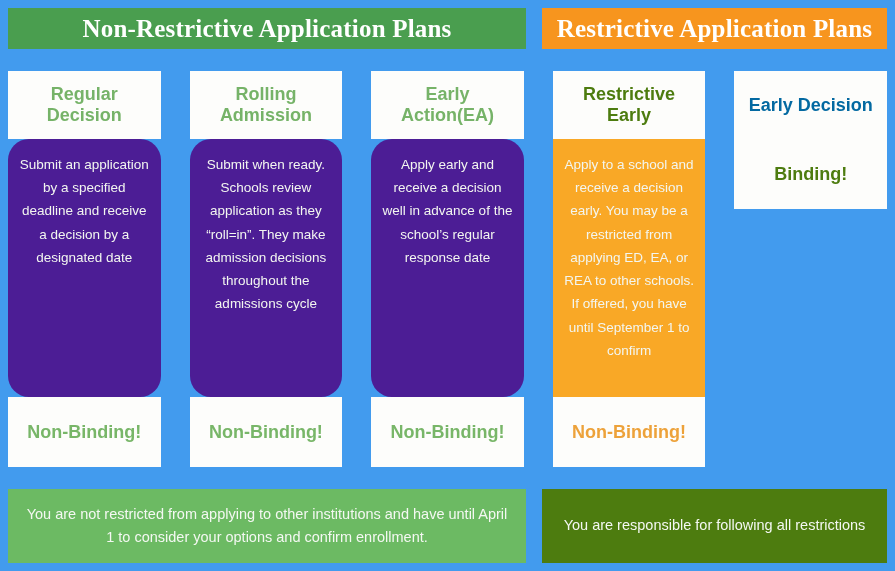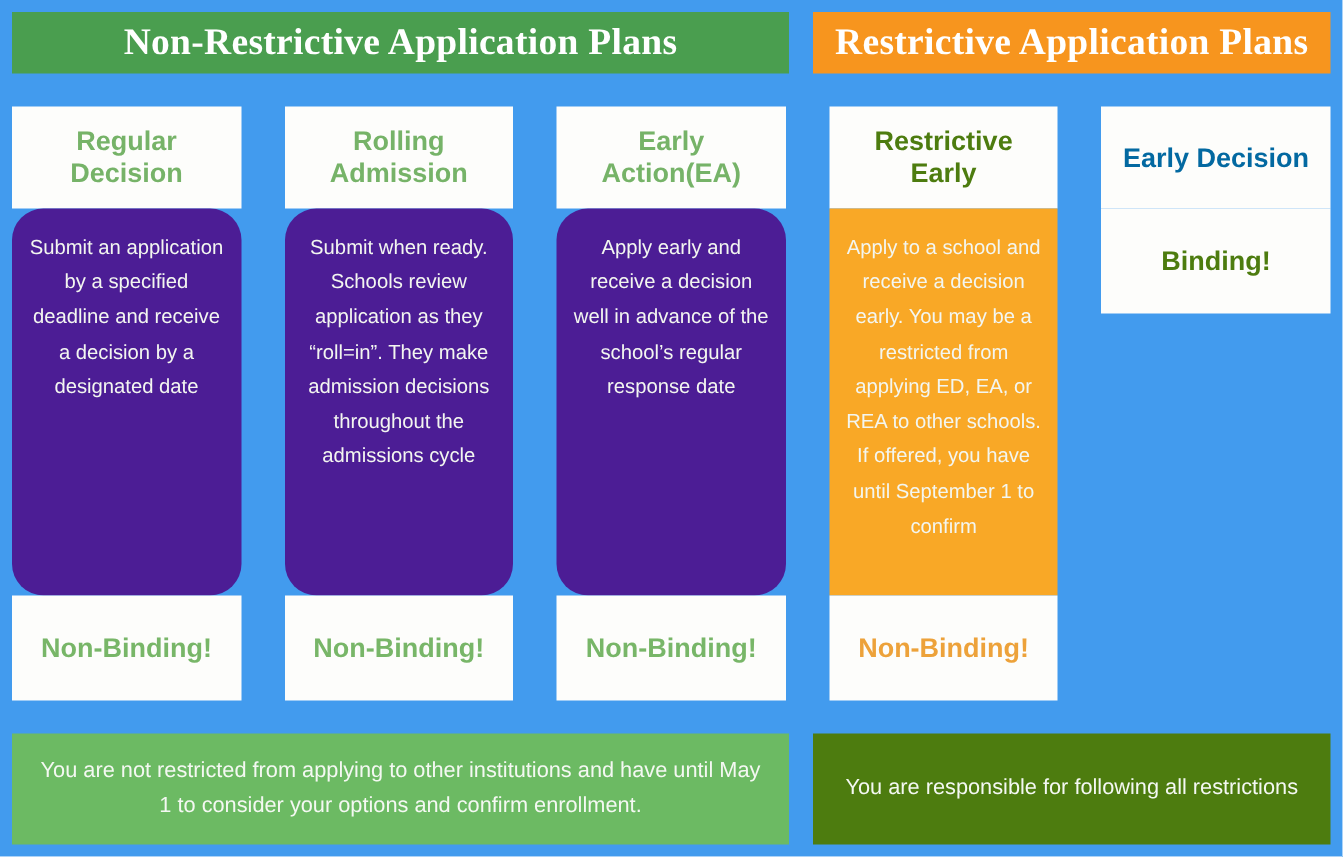--- a/index.html
+++ b/index.html
@@ -224,20 +224,20 @@
       </div>
       <div class="col-footer">
         <span class="col-footer-label bind-red">Binding!</span>
       </div>
     </div>
 
   </div>
 
   <div class="summaries">
     <div class="summary summary-nonrestrictive">
-      <span class="summary-text">You are not restricted from applying to other institutions and have until May 1 to consider your options and confirm enrollment.</span>
+      <span class="summary-text">You are not restricted from applying to other institutions and have until April 1 to consider your options and confirm enrollment.</span>
     </div>
     <div class="summary summary-restrictive">
       <span class="summary-text">You are responsible for following all restrictions</span>
     </div>
   </div>
 
 </div>
 
 </body></html>

